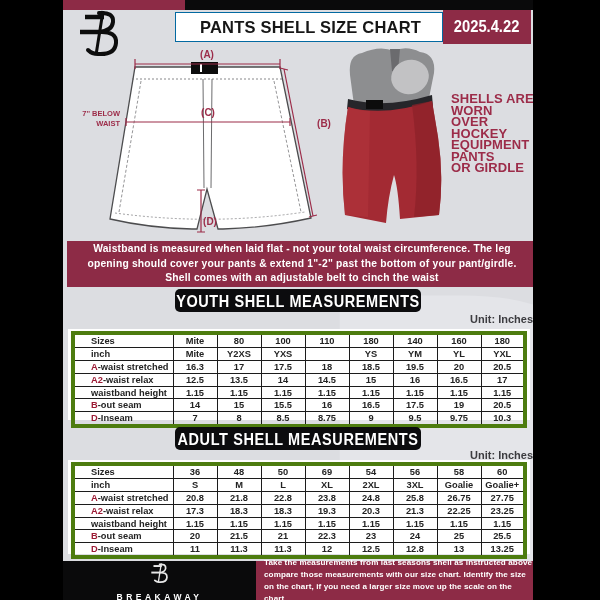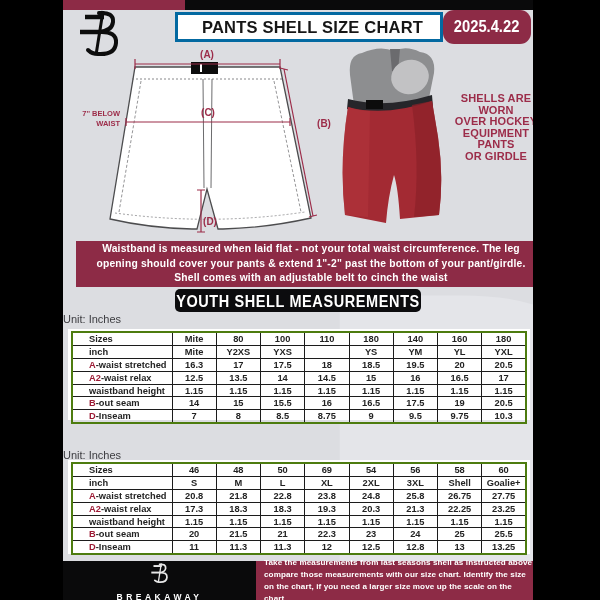--- a/index.html
+++ b/index.html
@@ -13,50 +13,50 @@
   .abs{position:absolute;}
 
   
   .watermark{position:absolute;right:-95px;top:245px;font-size:430px;font-weight:bold;
              color:#e4e5e9;line-height:1;z-index:0;font-family:"DejaVu Sans",sans-serif;}
 
   
   .top-accent{left:0;top:0;width:122px;height:10px;background:var(--maroon);}
   .top-black{left:122px;top:0;right:0;height:10px;background:#0a0a0b;}
   .logo-box{left:14px;top:8px;width:46px;height:50px;}
-  .title-box{left:112px;top:12px;width:268px;height:30px;background:#fff;border:3px solid #0369a1;
+  .title-box{left:112px;top:12px;width:268px;height:30px;background:#fff;border:1px solid #0369a1;
              display:flex;align-items:center;box-sizing:border-box;z-index:2;}
   .title-box span{padding-left:24px;font-size:16.5px;font-weight:600;color:#161616;letter-spacing:0.2px;}
   .date-box{left:380px;top:10px;width:88px;height:34px;background:var(--maroon);display:flex;
-            align-items:center;justify-content:center;z-index:2;border-radius:11px;}
+            align-items:center;justify-content:center;z-index:2;}
   .date-box span{color:#fff;font-size:16px;font-weight:bold;transform:scaleX(0.92);letter-spacing:0px;}
 
   
   .diagram{left:8px;top:48px;width:270px;height:190px;z-index:1;}
   .photo{left:277px;top:45px;width:108px;height:192px;z-index:1;}
   .photo-note{left:388px;top:93px;width:90px;z-index:1;}
-  .photo-note span{display:block;color:var(--accent);font-size:11px;font-weight:600;line-height:11.5px;letter-spacing:0.1px;text-align:center;}
-
-  
-  .info-band{left:13px;top:241px;width:470px;height:46px;background:var(--maroon);z-index:1;
+  .photo-note span{display:block;color:var(--accent);font-size:13px;font-weight:600;line-height:11.5px;letter-spacing:0.1px;}
+
+  
+  .info-band{left:4px;top:241px;width:470px;height:46px;background:var(--maroon);z-index:1;
              display:flex;flex-direction:column;justify-content:center;text-align:center;}
   .info-band span{display:block;color:#fff;font-size:10.3px;font-weight:bold;line-height:14.5px;letter-spacing:0.2px;}
 
   
   .banner{left:0;right:0;margin:auto;width:246px;height:23px;background:var(--banner-black);
           border-radius:5px;display:flex;align-items:center;justify-content:center;z-index:1;}
   .banner span{color:#fff;font-weight:bold;font-size:14.5px;letter-spacing:0.6px;transform:scaleY(1.15);}
   .banner.youth{top:289px;} .banner.adult{top:427px;}
-  .unit{left:0;right:0;text-align:left;z-index:1;font-size:11px;color:#3c3c40;font-weight:400;}
+  .unit{left:0;right:0;text-align:right;z-index:1;font-size:11px;color:#3c3c40;font-weight:700;}
   .unit.youth{top:313px;} .unit.adult{top:449px;}
 
   
   .panel{left:5px;width:462px;background:#fff;padding:2px 3px;box-sizing:border-box;z-index:1;}
   .panel.youth{top:329px;height:91px;} .panel.adult{top:460px;height:94px;}
-  table{border-collapse:collapse;width:100%;table-layout:fixed;border:2px solid #4d7c0f;}
+  table{border-collapse:collapse;width:100%;table-layout:fixed;border:4px solid #4d7c0f;}
   td{border:1px solid #1c1c1c;font-size:9.3px;font-weight:bold;color:#232323;text-align:center;
      padding:0;height:11.9px;overflow:hidden;white-space:nowrap;}
   td.lbl{text-align:left;padding-left:16px;}
   col.c-lbl{width:100px;}
   .pfx{color:var(--red);}
 
   
   .footer-black{left:0;top:561px;width:193px;height:49px;background:#0a0a0b;display:flex;
                 align-items:center;justify-content:flex-start;gap:7px;z-index:1;flex-direction:column;}
   .footer-black .brand{color:#fff;font-size:8.5px;font-weight:bold;letter-spacing:3.5px;}
@@ -244,55 +244,58 @@
               <td>8.75</td>
               <td>9</td>
               <td>9.5</td>
               <td>9.75</td>
               <td>10.3</td>
             </tr>
           </tbody>
       </table>
     </div>
 
+    <div class="abs banner adult">
+      <span>ADULT SHELL MEASUREMENTS</span>
+    </div>
     <div class="abs unit adult">Unit: Inches</div>
     <div class="abs panel adult">
       <table>
         <colgroup>
             <col class="c-lbl">
             <col>
             <col>
             <col>
             <col>
             <col>
             <col>
             <col>
             <col>
           </colgroup>
         <tbody>
             <tr>
               <td class="lbl">Sizes</td>
-              <td>46</td>
+              <td>36</td>
               <td>48</td>
               <td>50</td>
               <td>69</td>
               <td>54</td>
               <td>56</td>
               <td>58</td>
               <td>60</td>
             </tr>
             <tr>
               <td class="lbl">inch</td>
               <td>S</td>
               <td>M</td>
               <td>L</td>
               <td>XL</td>
               <td>2XL</td>
               <td>3XL</td>
-              <td>Shell</td>
+              <td>Goalie</td>
               <td>Goalie+</td>
             </tr>
             <tr>
               <td class="lbl"><span class="pfx">A</span>-waist stretched</td>
               <td>20.8</td>
               <td>21.8</td>
               <td>22.8</td>
               <td>23.8</td>
               <td>24.8</td>
               <td>25.8</td>

